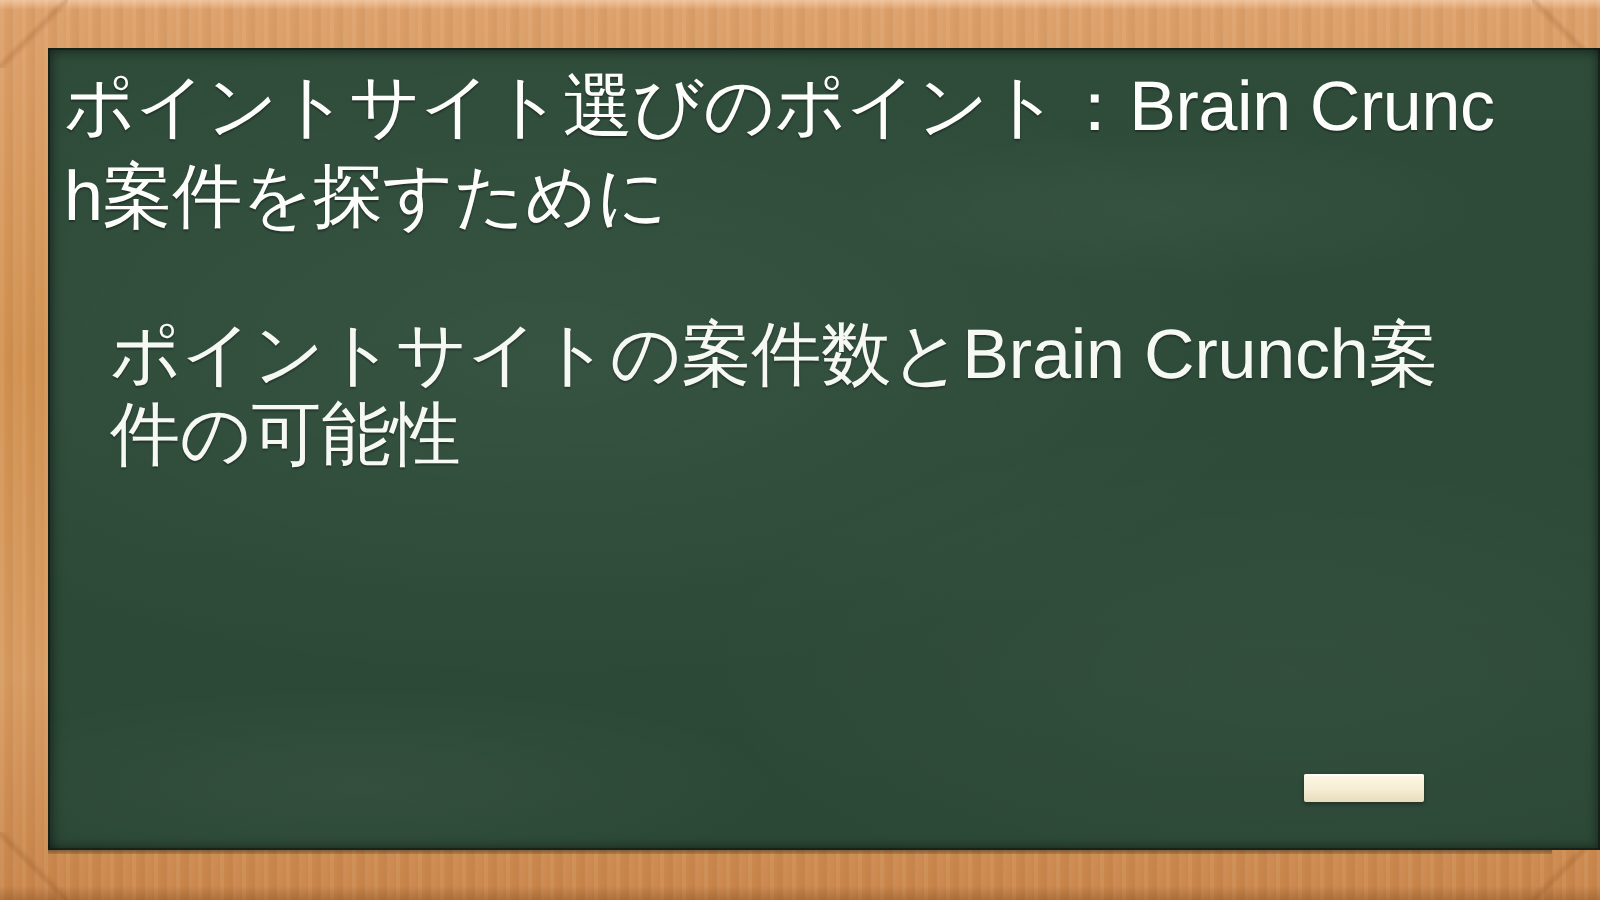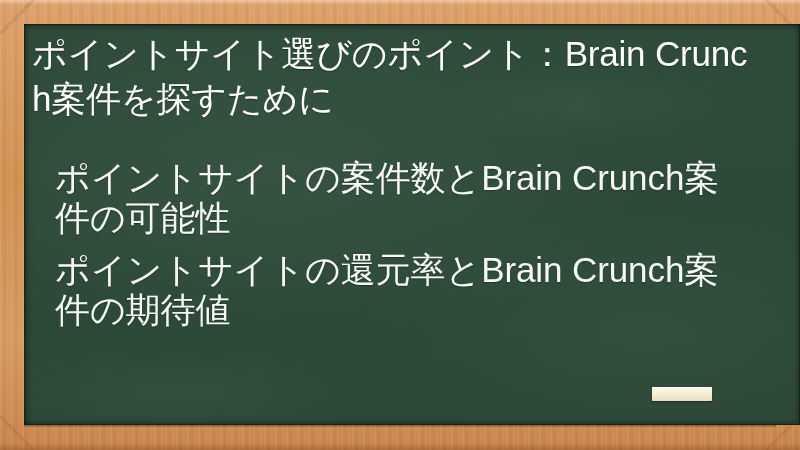--- a/index.html
+++ b/index.html
@@ -169,21 +169,20 @@
   <div id="chalkboard">
 
     <div id="chalk-dust-overlay"></div>
 
     <div id="board-content">
 
       <h1 id="page-title">ポイントサイト選びのポイント：Brain Crunch案件を探すために</h1>
 
       <ul id="outline-list">
         <li class="outline-item">ポイントサイトの案件数とBrain Crunch案件の可能性</li>
-        <li class="outline-item">ポイントサイトの還元率とBrain Crunch案件の期待値</li>
       </ul>
 
     </div>
   </div>
 
   <div id="chalk-stick"></div>
   <div id="board-ledge-shadow"></div>
 
 </div>
 

